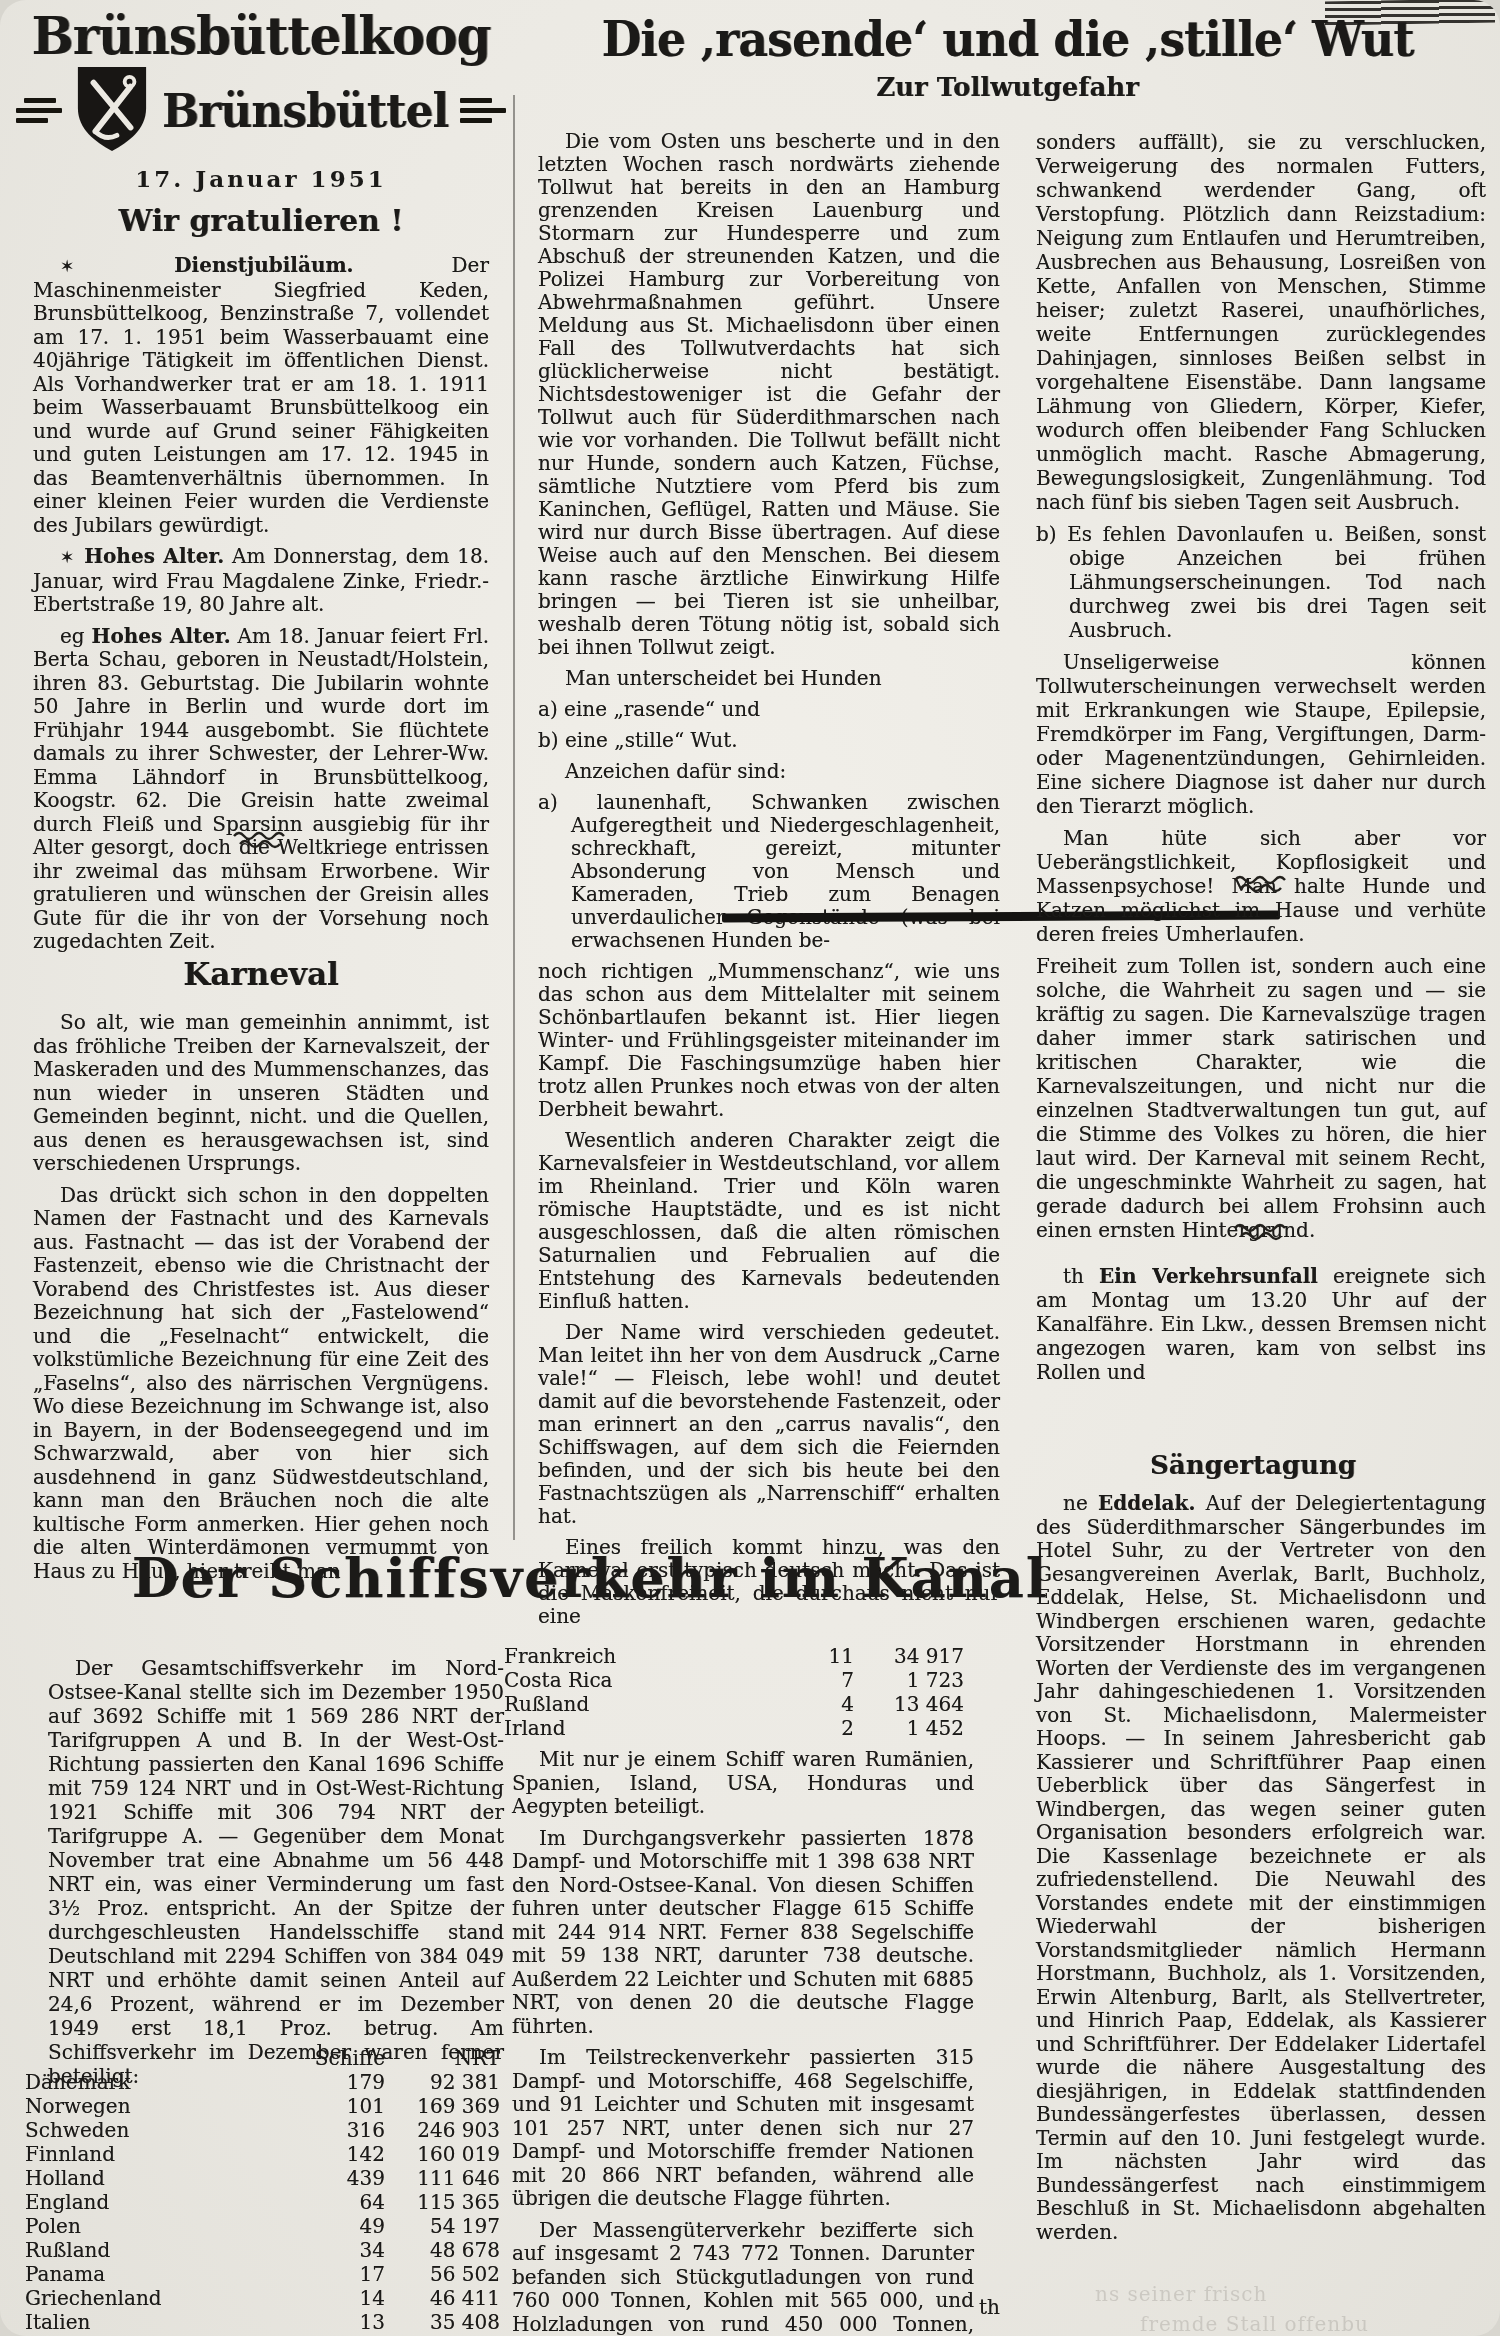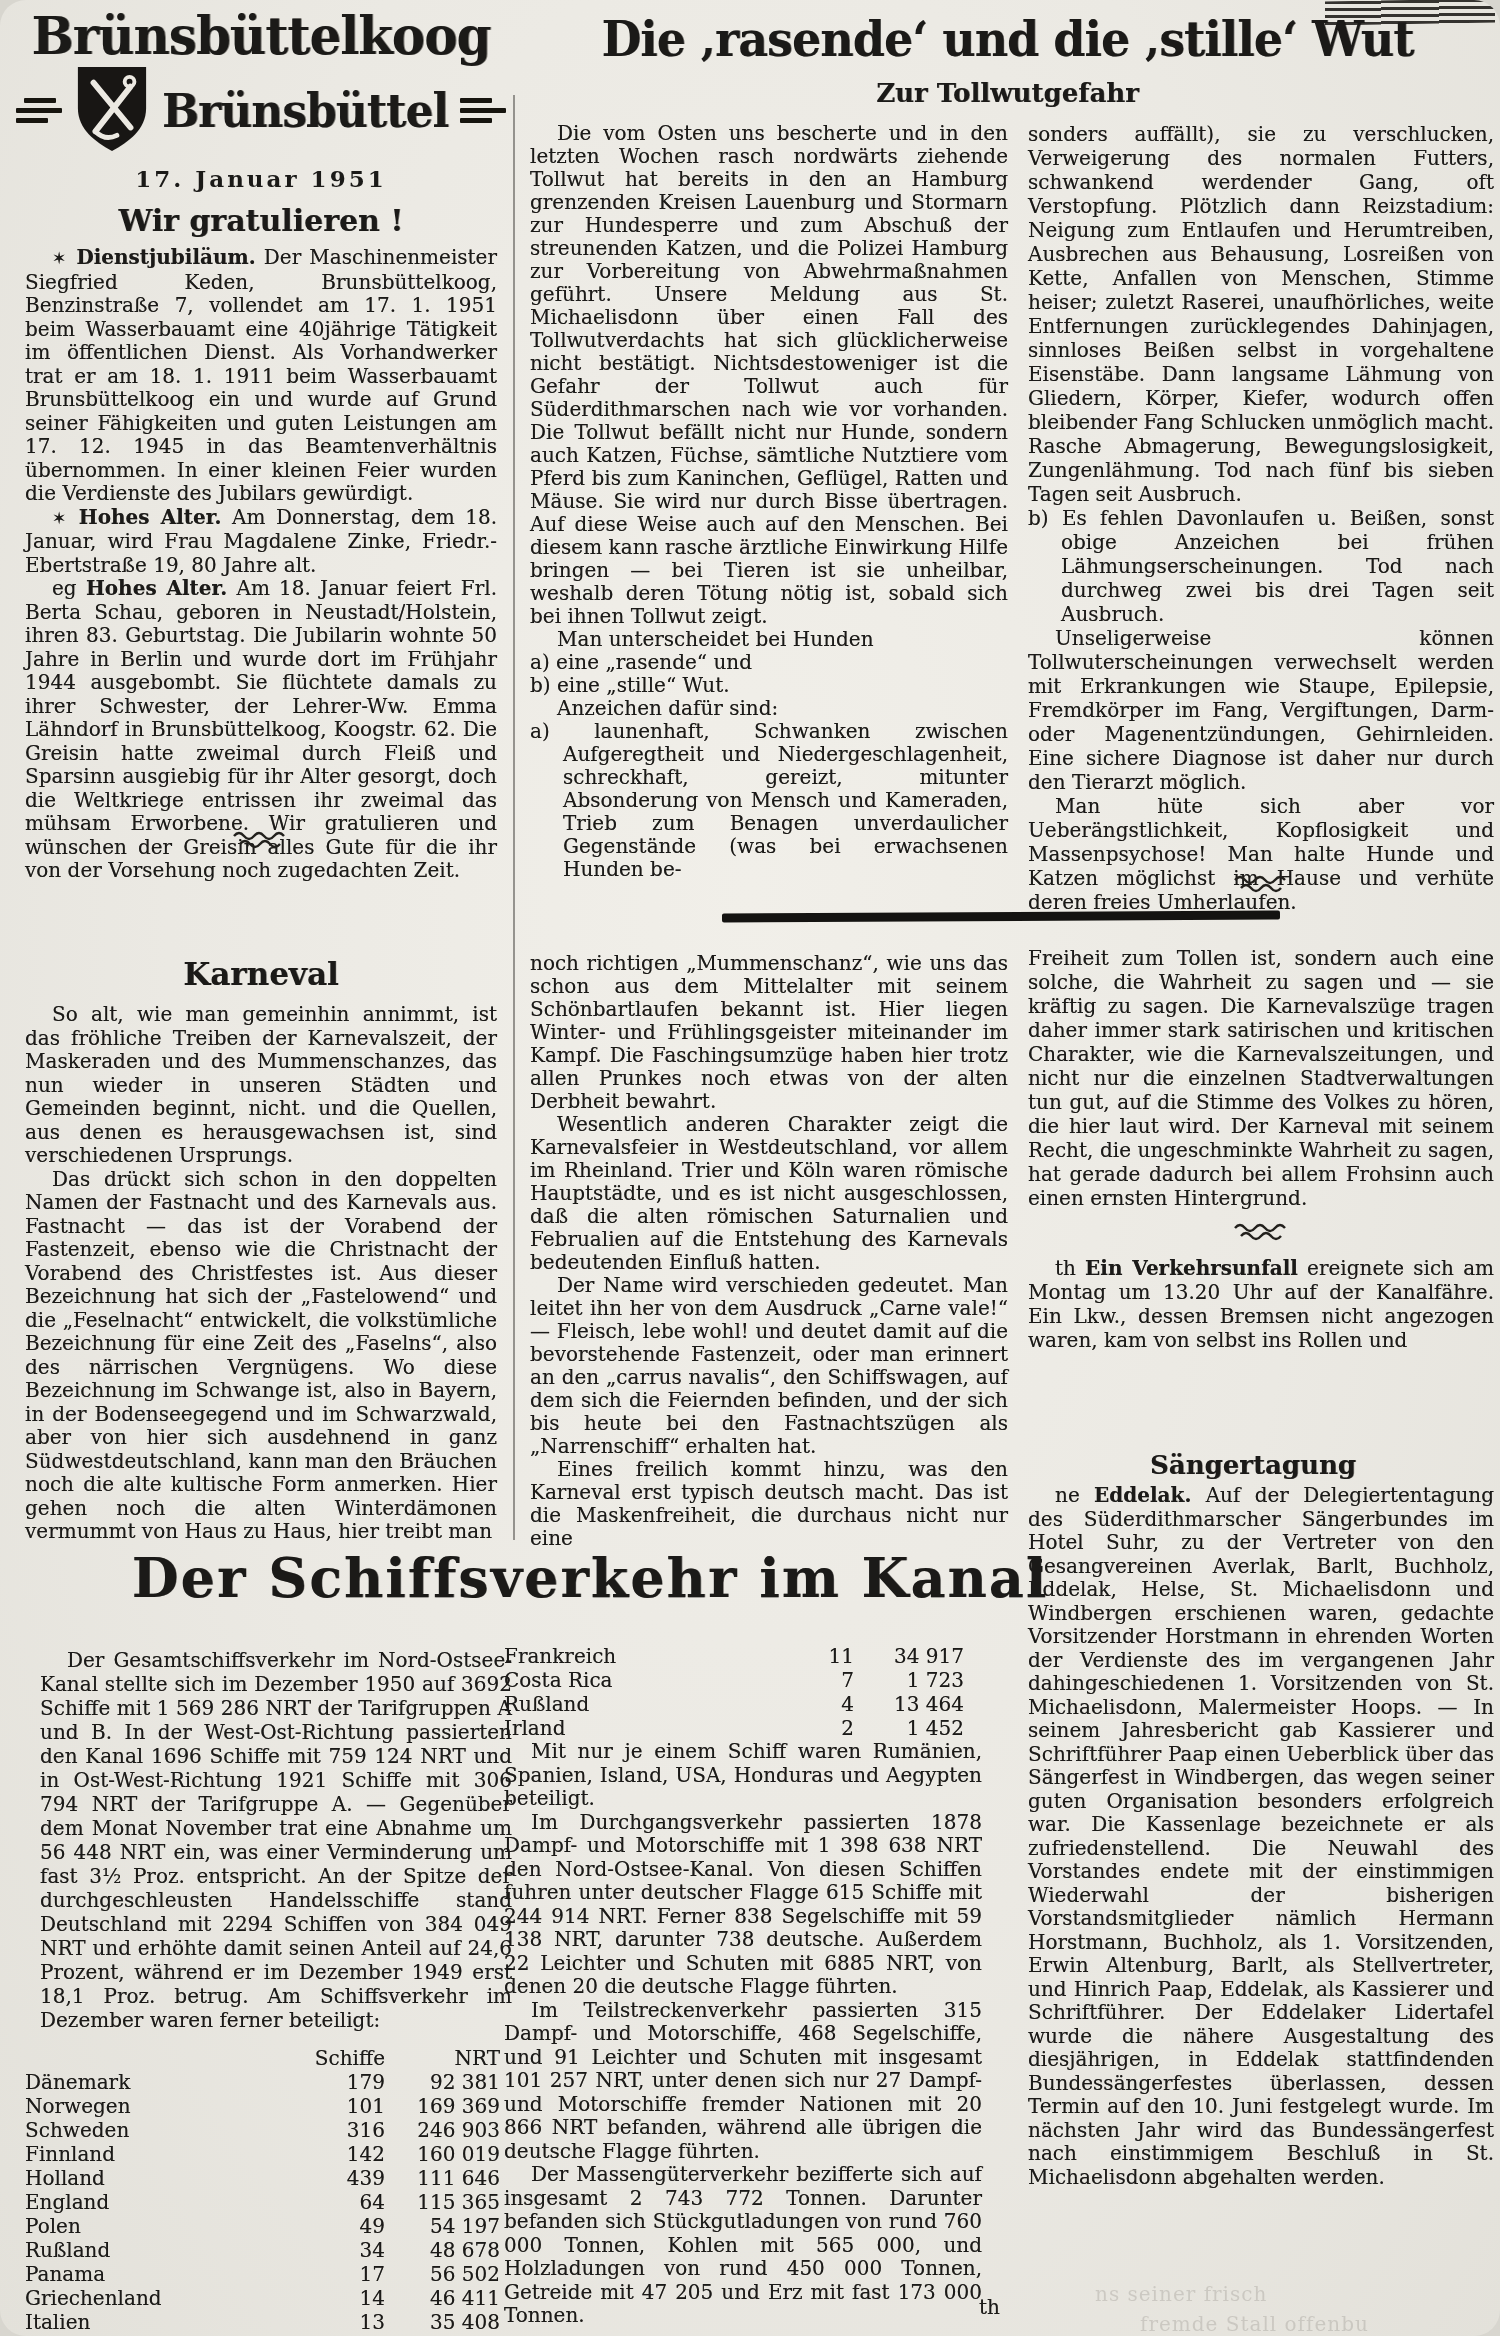--- a/index.html
+++ b/index.html
@@ -4,21 +4,21 @@
 <style>
   html,body{margin:0;padding:0;background:#d8d6cf;}
   .page{
     position:relative;width:1500px;height:2336px;margin:0 auto;
     background:radial-gradient(ellipse at 50% 38%,#f1efe9 0%,#ebe9e3 55%,#e3e1da 100%);
     font-family:"DejaVu Serif","Liberation Serif",serif;
     color:#1b1a18;overflow:hidden;border-radius:26px;
   }
   .abs{position:absolute;}
   .body-text{font-size:20px;line-height:23.5px;text-align:justify;text-shadow:0 0 .4px rgba(25,22,18,.55);}
-  .body-text p{margin:0;text-indent:1.35em;}
+  .body-text p{margin:8px;text-indent:1.35em;}
   .body-text p.noind{text-indent:0;}
   .lead{font-weight:bold;}
   .sig{font-weight:normal;}
   .star{font-size:17px;letter-spacing:2px;}
   .hang{padding-left:33px;text-indent:-33px !important;}
   .list-line{margin-left:72px;text-indent:0 !important;}
   
   .masthead{left:18px;top:10px;width:486px;text-align:center;}
   .mh1{font-size:50px;font-weight:bold;letter-spacing:-1px;line-height:1.05;
        transform:scaleY(1.06);text-shadow:1px 0 0 rgba(10,8,5,.45);}
@@ -29,21 +29,21 @@
   .speedlines i:nth-child(1){width:32px;margin-left:8px;}
   .speedlines i:nth-child(2){width:46px;}
   .speedlines i:nth-child(3){width:32px;}
   .speedlines.right i:nth-child(1){margin-left:0;margin-right:8px;}
   .mh-date{font-size:23px;font-weight:bold;letter-spacing:3px;margin-top:8px;}
   
   .h-med{font-weight:bold;text-align:center;text-shadow:.6px 0 0 rgba(10,8,5,.5);}
   #grat-heading{font-size:30px;}
   #karn-heading{font-size:31px;}
   #tollwut-headline{font-size:46px;letter-spacing:-1px;transform:scaleY(1.04);}
-  #tollwut-subhead{font-size:26px;margin-top:6px;}
+  #tollwut-subhead{font-size:26px;}
   #ship-headline{font-size:54px;letter-spacing:2px;}
   #saenger-heading{font-size:26px;}
   
   .vrule{left:513px;top:95px;width:2px;height:1445px;background:#3c3a35;opacity:.5;}
   .bar{left:722px;top:912px;width:558px;height:9px;background:#141311;transform:rotate(-.3deg);border-radius:2px;}
   .squig{display:block;}
   .artifact-stripes{left:1325px;top:0;width:170px;height:24px;
     background:repeating-linear-gradient(180deg,#151310 0 3px,transparent 3px 7px);
     transform:skewY(-1deg);opacity:.85;}
   

